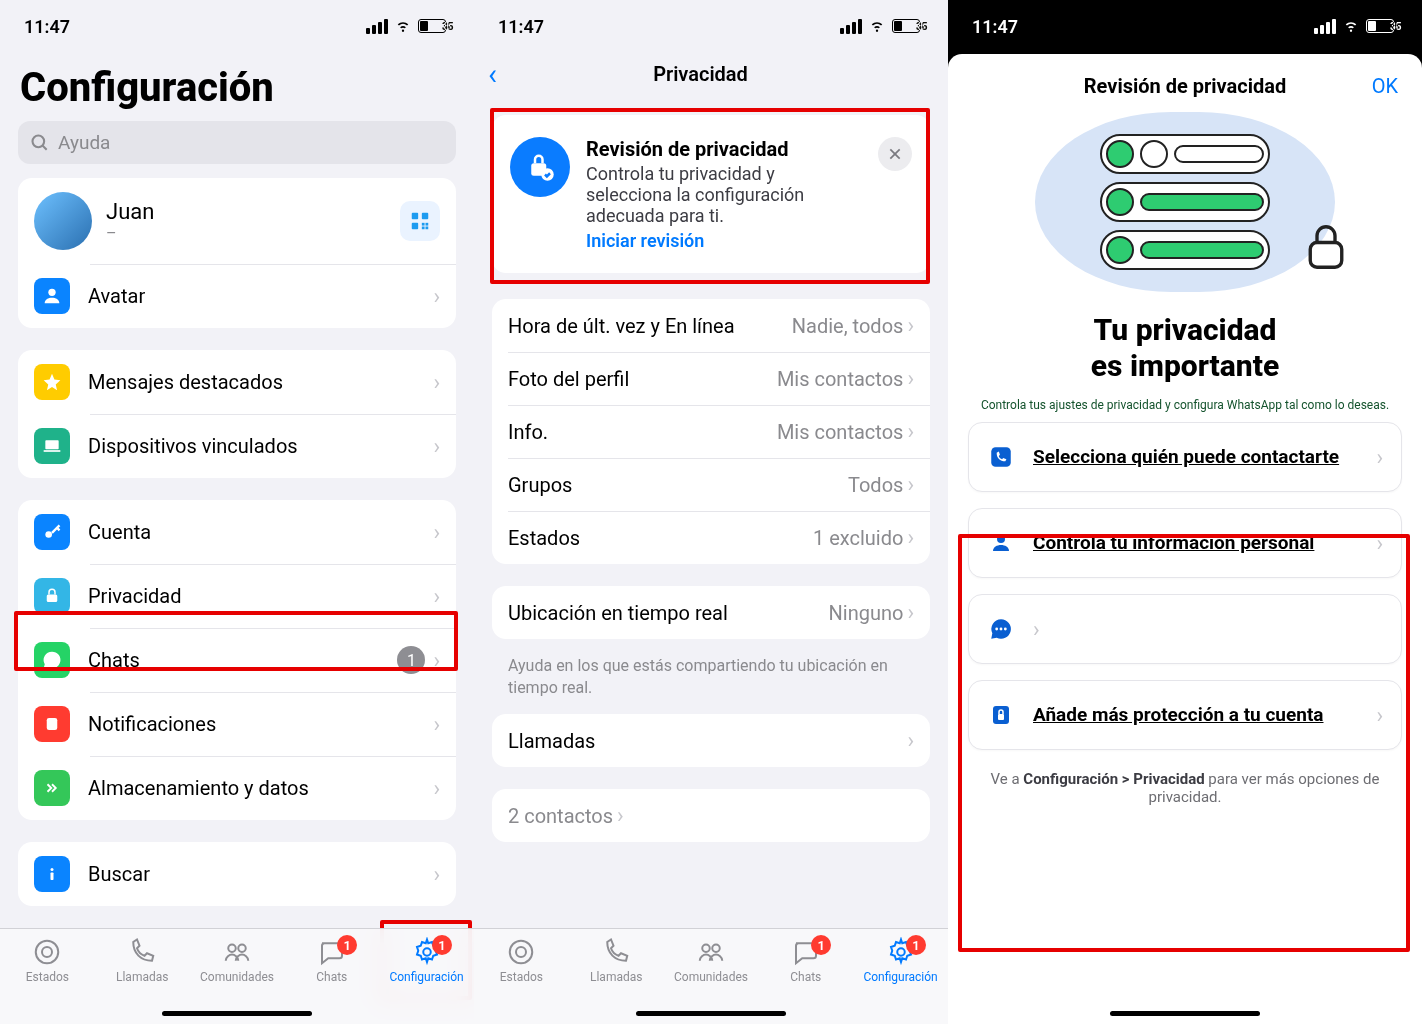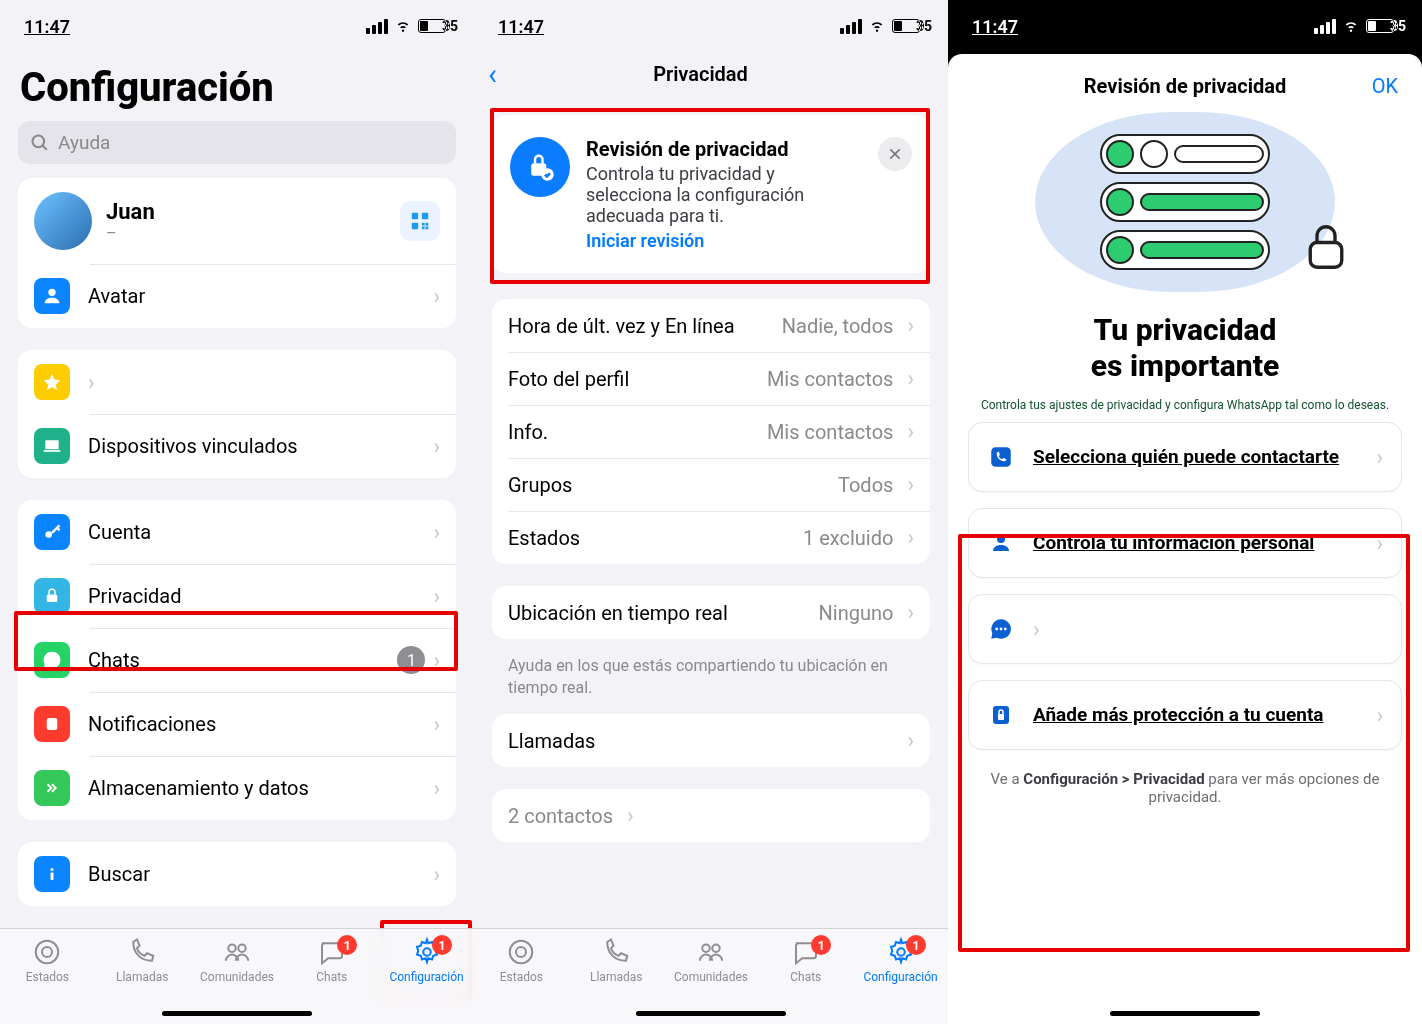--- a/index.html
+++ b/index.html
@@ -1,48 +1,48 @@
 <!DOCTYPE html>
 <html><head>
 <meta charset="utf-8">
 <style>
   * { box-sizing: border-box; margin: 0; padding: 0; font-family: -apple-system, BlinkMacSystemFont, "Segoe UI", Roboto, Helvetica, Arial, sans-serif; }
   body { background: #fff; }
   .wrap { display: flex; width: 1422px; height: 1024px; }
   .screen { width: 474px; height: 1024px; background: #f2f2f7; position: relative; overflow: hidden; }
   .screen:nth-child(3) { background: #000; }
-  .status-bar { display: flex; justify-content: space-between; align-items: center; padding: 8px 24px 6px; height: 50px; font-weight: 600; font-size: 18px; text-decoration: underline; }
+  .status-bar { display: flex; justify-content: space-between; align-items: center; padding: 8px 24px 6px; height: 50px; font-weight: 600; font-size: 18px; }
   .status-bar.dark { color: #fff; }
   .status-right { display: flex; align-items: center; gap: 6px; }
   .bars { display: inline-flex; align-items: flex-end; gap: 2px; }
   .bars span { display: inline-block; width: 4px; background: currentColor; border-radius: 1px; }
   .bars span:nth-child(1){height:6px;} .bars span:nth-child(2){height:9px;} .bars span:nth-child(3){height:12px;} .bars span:nth-child(4){height:15px;}
   .wifi { width:18px; height:14px; }
   .batt { display: inline-flex; align-items: center; gap: 2px; }
   .batt-body { width: 28px; height: 14px; border: 1.5px solid currentColor; border-radius: 3px; position: relative; display:flex; align-items:center; padding:1px;}
   .batt-fill { background: currentColor; height: 100%; width: 35%; border-radius:1px;}
-  .batt-num { position:absolute; left:0; right:0; text-align:right; font-size:14px; font-weight:700; color:#fff; mix-blend-mode:difference;margin-left:23px;}
+  .batt-num { position:absolute; left:0; right:0; text-align:right; font-size:10px; font-weight:700; color:#fff; mix-blend-mode:difference;margin-left:23px;}
   .batt-tip { width:2px; height:6px; background: currentColor; border-radius:0 2px 2px 0;}
 
   .h1 { font-size: 40px; font-weight: 800; padding: 14px 20px 10px; }
   .search { margin: 0 18px 14px; background: #e4e4ea; border-radius: 12px; display: flex; align-items: center; padding: 10px 12px; color: #8a8a8e; font-size: 19px; }
   .search svg { margin-right: 8px; }
 
   .card { background: #fff; margin: 0 18px 22px; border-radius: 14px; overflow: hidden; }
   .row { display: flex; align-items: center; padding: 14px 16px; min-height: 52px; position: relative; }
   .row + .row::before { content:""; position:absolute; left:72px; right:0; top:0; height:1px; background:#e5e5ea; }
   .card.tight .row + .row::before { left: 16px; }
   .row-icon { width: 36px; height: 36px; border-radius: 8px; display: flex; align-items: center; justify-content: center; color: #fff; margin-right: 18px; flex-shrink:0; }
   .row-label { font-size: 20px; color: #000; flex: 1; }
-  .row-value { font-size: 20px; color: #8a8a8e; margin-right: 14px; }
+  .row-value { font-size: 20px; color: #8a8a8e; margin-right: 4px; }
   .chev { color: #c7c7cc; font-size: 22px; }
   .badge-count { background:#8e8e93; color:#fff; border-radius:50%; width:28px; height:28px; display:flex; align-items:center; justify-content:center; font-size:16px; margin-right:8px;}
 
   .avatar { width: 58px; height: 58px; border-radius: 50%; background: linear-gradient(135deg,#6ec1ff,#2a6fb0); margin-right: 14px; flex-shrink:0; background-size:cover;}
-  .profile-name { font-size: 22px; font-weight: 700; }
+  .profile-name { font-size: 22px; font-weight: 400; }
   .profile-sub { font-size: 16px; color: #8a8a8e; }
   .qr { width: 40px; height: 40px; background: #eaf3ff; border-radius: 10px; display:flex; align-items:center; justify-content:center; color:#1d9bf0;}
 
   .highlight { border: 4px solid #e60000; border-radius: 2px; position: absolute; pointer-events: none; }
 
   .tabbar { position: absolute; bottom: 0; left:0; right:0; height: 96px; background: rgba(248,248,250,0.94); backdrop-filter: blur(10px); border-top:1px solid #d1d1d6; display:flex; justify-content:space-around; padding-top:8px;}
   .tab { flex:1; display:flex; flex-direction:column; align-items:center; gap:3px; color:#8e8e93; font-size:12px; position:relative;}
   .tab.active { color:#007aff; }
   .tab svg { width:30px; height:30px; }
   .tab-badge { position:absolute; top:-2px; right:22px; background:#ff3b30; color:#fff; border-radius:50%; min-width:20px; height:20px; font-size:13px; display:flex; align-items:center; justify-content:center; font-weight:600;}
@@ -149,20 +149,21 @@
       </div>
     </div>
 
     <div class="card">
       <div class="row">
         <div class="row-icon" style="background:#ffcc00">
           <svg width="20" height="20" viewBox="0 0 24 24" fill="#fff">
                 <path d="M12 2l2.9 6.9L22 10l-5.5 5 1.6 7L12 18l-6.1 4 1.6-7L2 10l7.1-1.1z"></path>
               </svg>
         </div>
+        <div class="row-label">Mensajes destacados</div>
         <span class="chev">›</span>
       </div>
       <div class="row">
         <div class="row-icon" style="background:#1fb28a">
           <svg width="20" height="20" viewBox="0 0 24 24" fill="#fff">
                 <rect x="4" y="5" width="16" height="11" rx="1"></rect>
                 <rect x="2" y="17" width="20" height="2"></rect>
               </svg>
         </div>
         <div class="row-label">Dispositivos vinculados</div>

